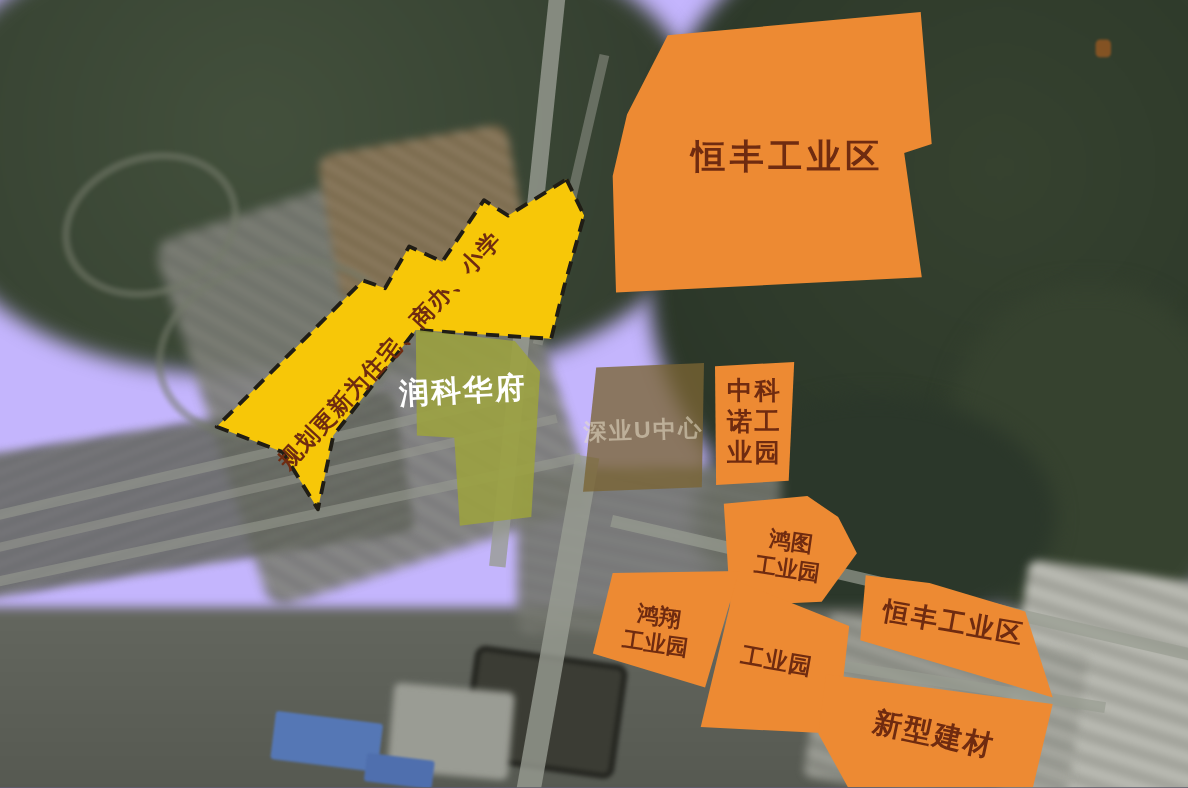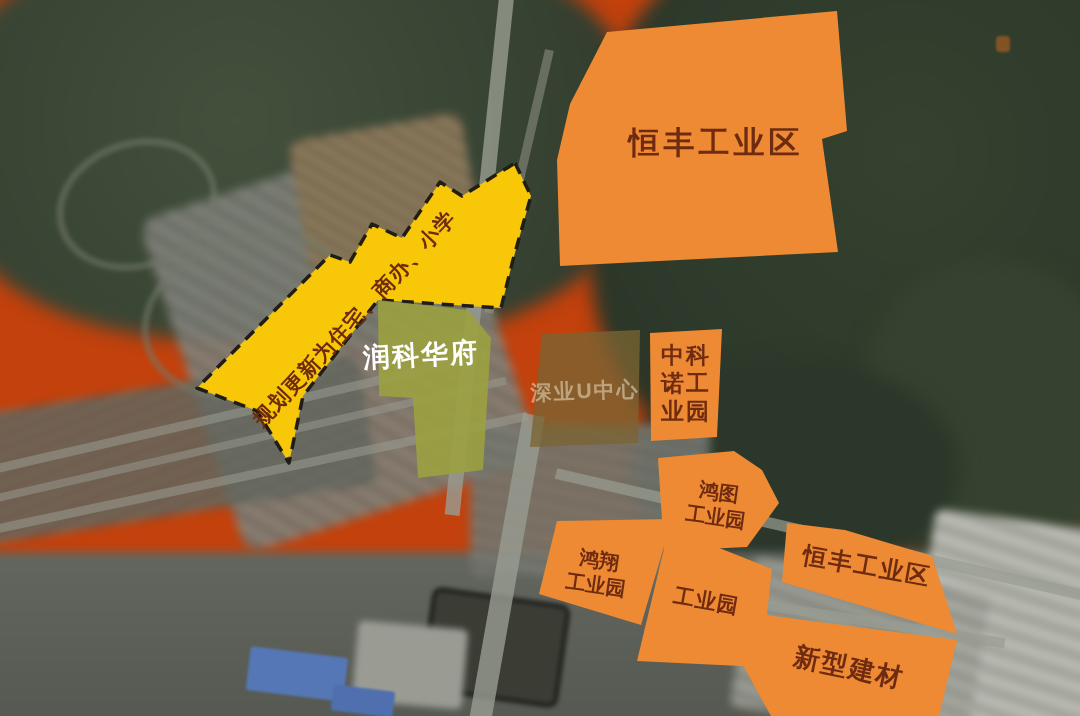--- a/index.html
+++ b/index.html
@@ -1,18 +1,18 @@
 <!DOCTYPE html>
 <html><head>
 <meta charset="utf-8">
 <style>
   html,body{margin:0;padding:0;background:#1c1e1a;}
   .stage{
     position:relative;width:1080px;height:716px;margin:0 auto;overflow:hidden;
-    background:#c2410c;font-family:"Liberation Sans",sans-serif;
+    background:#c4b5fd;font-family:"Liberation Sans",sans-serif;
   }
   .t{position:absolute;}
   
   .tl-forest{left:-50px;top:-60px;width:680px;height:400px;border-radius:38%;
     background:radial-gradient(circle at 42% 45%,#43503c 0%,#394534 55%,#303a2c 100%);filter:blur(9px);}
   .right-forest{left:590px;top:-80px;width:580px;height:580px;border-radius:42%;
     background:radial-gradient(circle at 55% 40%,#36422f 0%,#2d392a 60%,#273023 100%);filter:blur(9px);}
   .far-right-forest{left:860px;top:260px;width:260px;height:320px;border-radius:45%;
     background:#36422f;filter:blur(10px);}
   .mid-hill{left:630px;top:360px;width:330px;height:220px;border-radius:50%;

